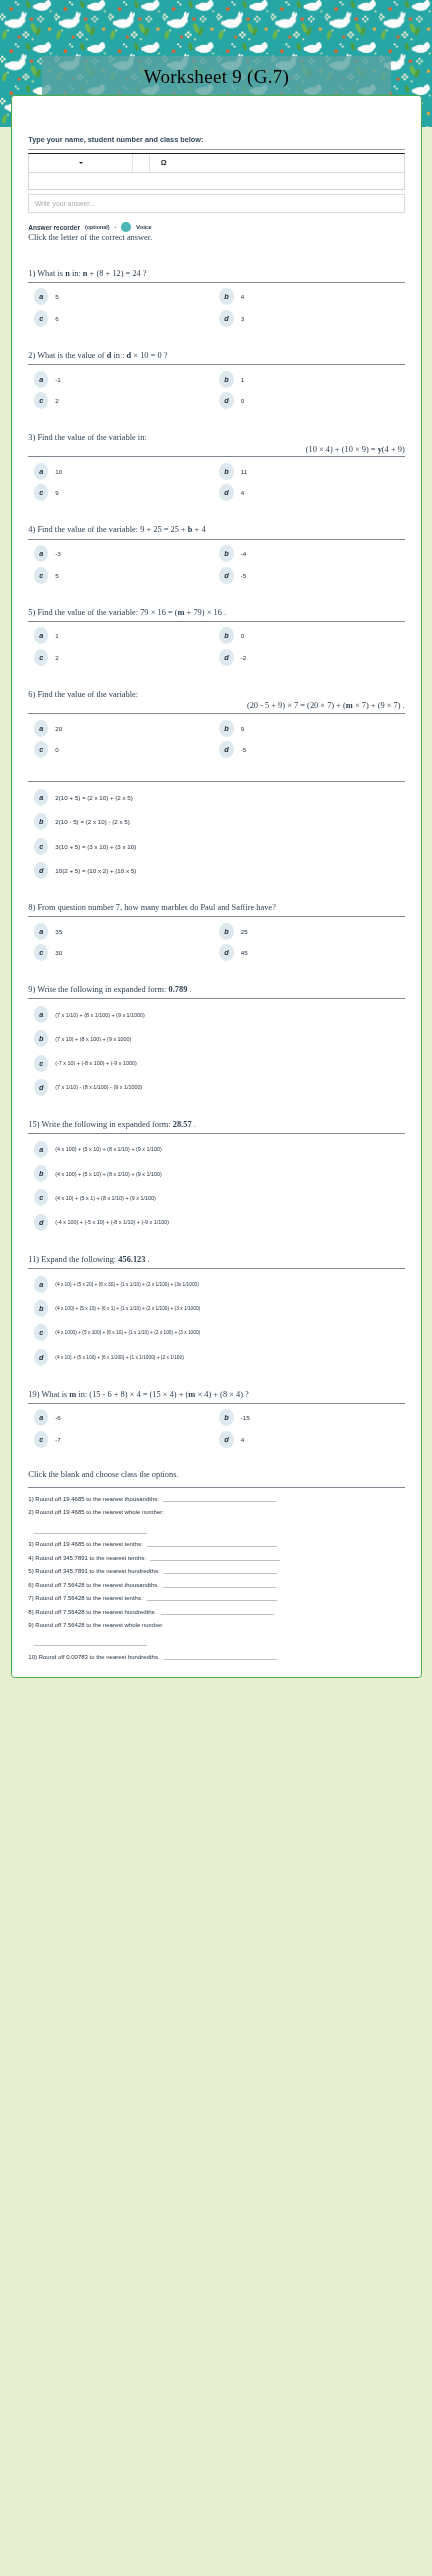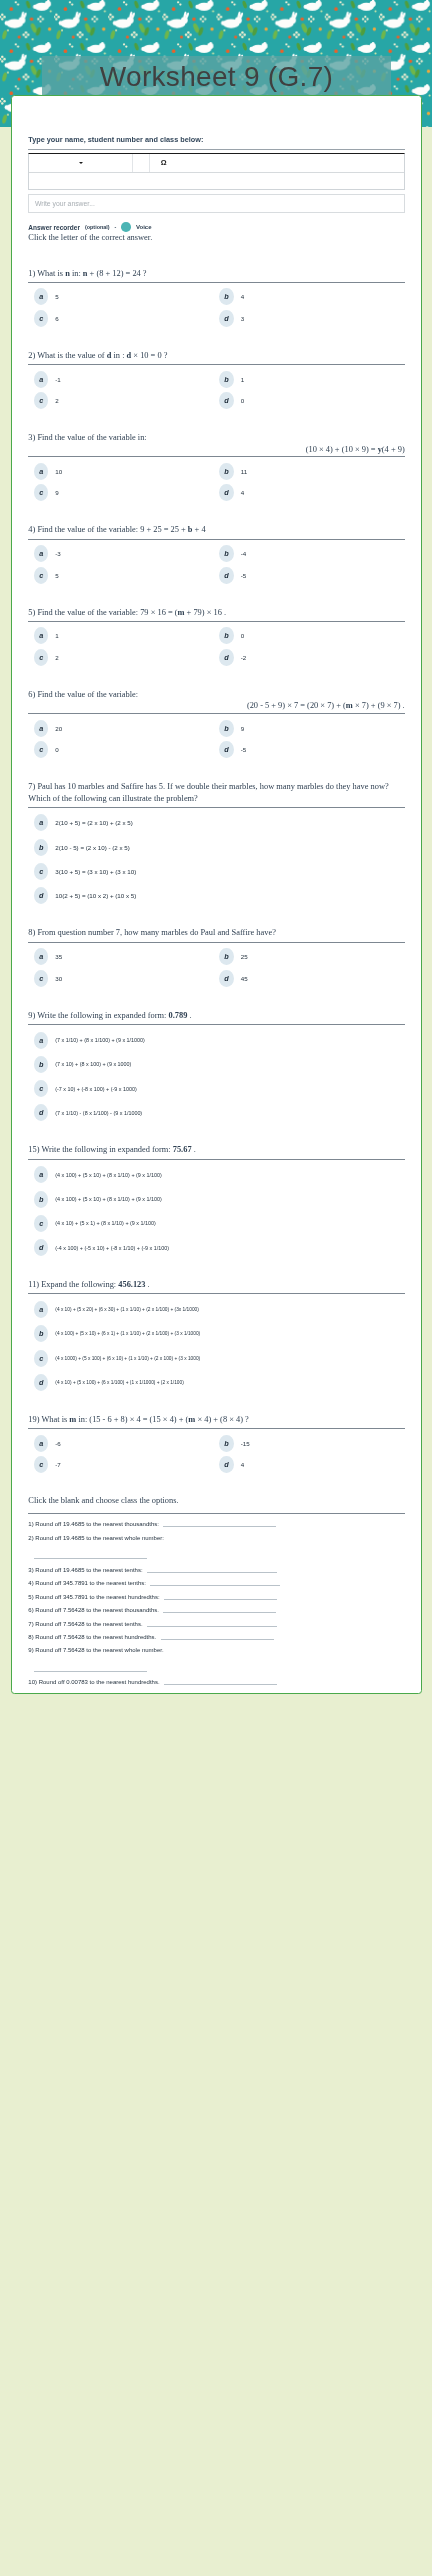--- a/index.html
+++ b/index.html
@@ -23,37 +23,37 @@
   .title-plate {
     position:absolute;
     left:42px; right:42px;
     top:56px;
     height:41px;
     background:rgba(90,163,163,0.80);
     display:flex; align-items:center; justify-content:center;
   }
   .title-plate h1 {
     margin:0;
-    font-family:Liberation Sans, sans-serif;
+    font-family:Liberation Serif, serif;
     font-weight:400;
-    font-size:28px;
+    font-size:19px;
     letter-spacing:0.3px;
-    color:#404040;
+    color:#000000;
   }
 
   
   .sheet-wrap { padding:0 11.3px 14.6px 11.3px; }
   .card {
     position:relative;
     top:-32px;
     margin-bottom:-26px;
     background:#ffffff;
     border:1.7px solid #4aa94a;
     border-radius:3.4px;
-    padding:0 16px 8px 16px;
+    padding:0 16px 17px 16px;
   }
   .card-top-gap { height:39px; }
 
   
   .ident-title {
     font-family:"Liberation Sans", sans-serif;
     font-weight:bold;
     font-size:7.3px;
     color:#33475b;
     margin:0 0 4.5px 0;
@@ -415,21 +415,20 @@
               <span class="opt-letter">c</span>
               <span class="opt-text">0</span>
             </div>
             <div class="opt">
               <span class="opt-letter">d</span>
               <span class="opt-text">-5</span>
             </div>
           </div>
         </div>
         <div class="question">
-          <div class="q-text"><span>7) </span><span>Paul has 10 marbles and Saffire has 5. If we double their marbles, how many marbles do they have now? Which of the following can illustrate the problem?</span></div>
           <hr class="q-rule">
           <div class="opts-stack">
             <div class="opt">
               <span class="opt-letter">a</span>
               <span class="opt-text">2(10 + 5) = (2 x 10) + (2 x 5)</span>
             </div>
             <div class="opt">
               <span class="opt-letter">b</span>
               <span class="opt-text">2(10 - 5) = (2 x 10) - (2 x 5)</span>
             </div>
@@ -481,21 +480,21 @@
               <span class="opt-letter">c</span>
               <span class="opt-text long">(-7 x 10) + (-8 x 100) + (-9 x 1000)</span>
             </div>
             <div class="opt">
               <span class="opt-letter">d</span>
               <span class="opt-text long">(7 x 1/10) - (8 x 1/100) - (9 x 1/1000)</span>
             </div>
           </div>
         </div>
         <div class="question">
-          <div class="q-text"><span>15) </span><span>Write the following in expanded form: </span><span class="var">75.67</span><span> .</span></div>
+          <div class="q-text"><span>15) </span><span>Write the following in expanded form: </span><span class="var">28.57</span><span> .</span></div>
           <hr class="q-rule">
           <div class="opts-stack">
             <div class="opt">
               <span class="opt-letter">a</span>
               <span class="opt-text long">(4 x 100) + (5 x 10) + (8 x 1/10) + (9 x 1/100)</span>
             </div>
             <div class="opt">
               <span class="opt-letter">b</span>
               <span class="opt-text long">(4 x 100) + (5 x 10) + (8 x 1/10) + (9 x 1/100)</span>
             </div>

